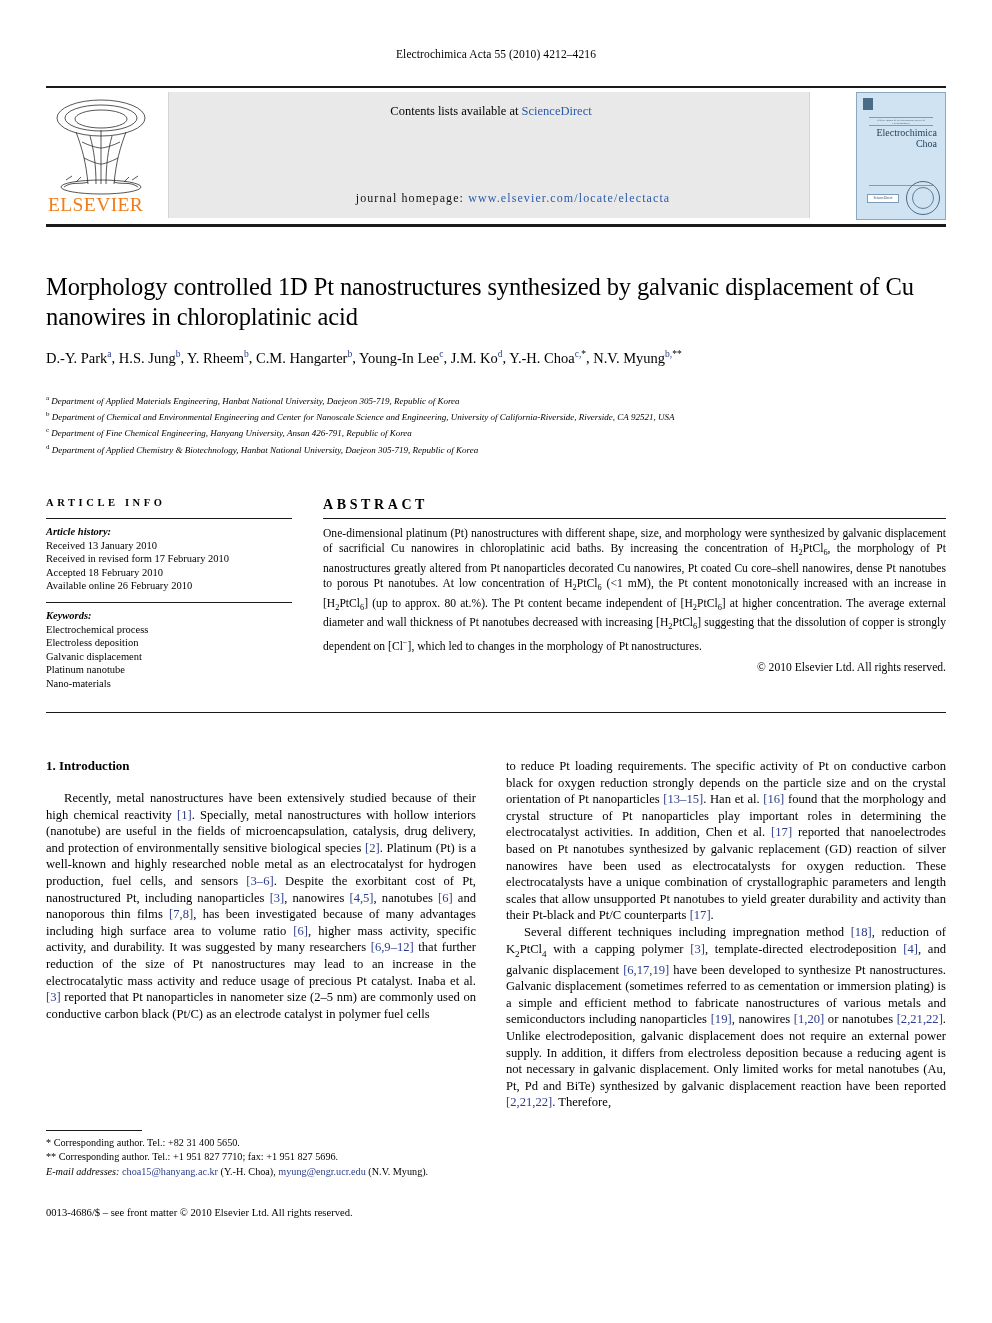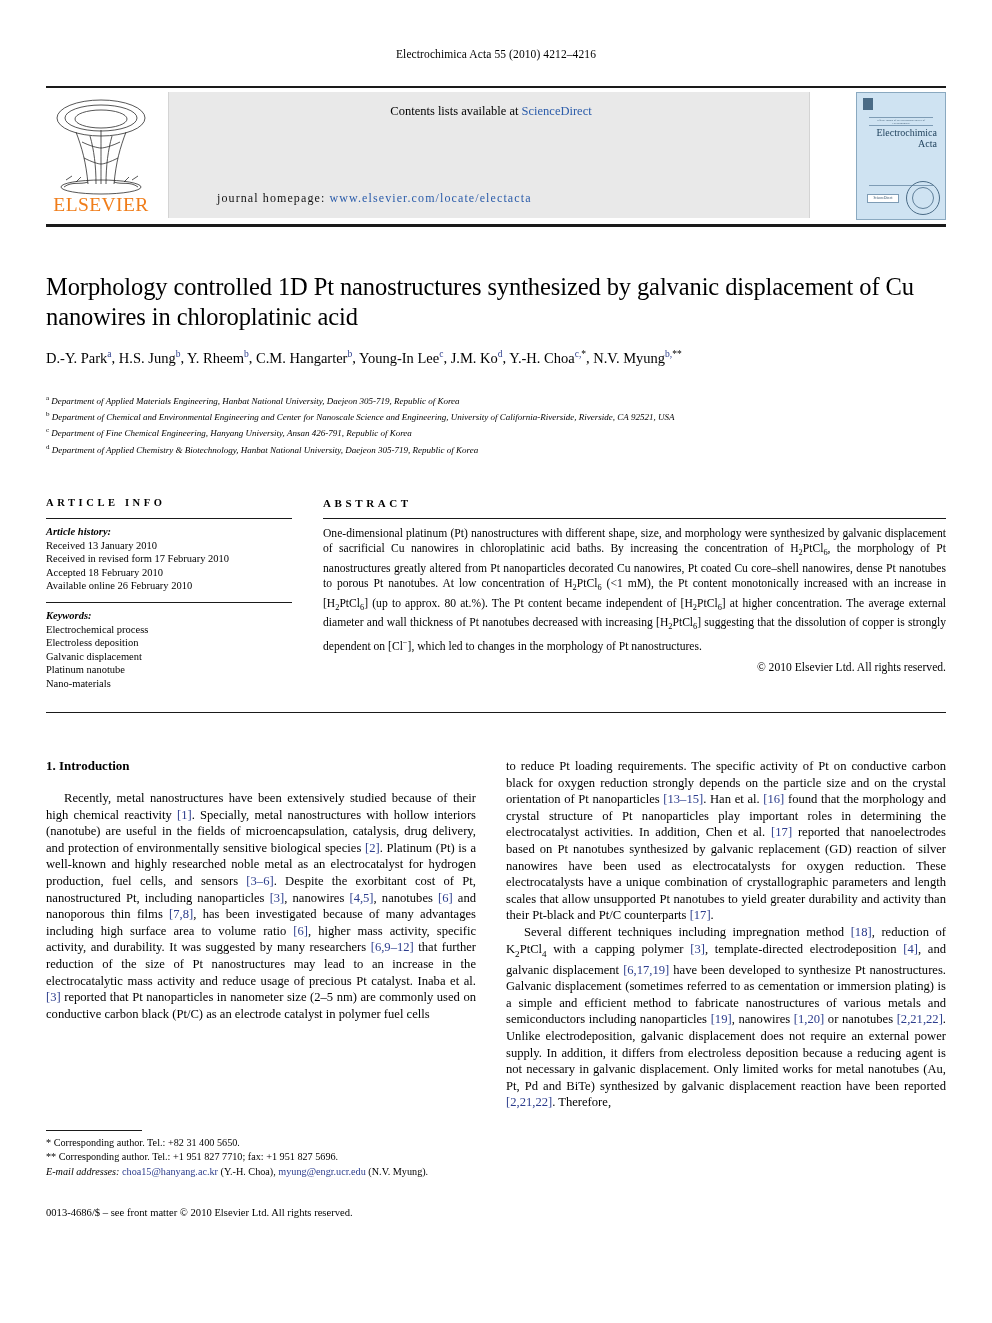--- a/index.html
+++ b/index.html
@@ -43,21 +43,20 @@
     left: 0; top: 4px;
     width: 110px;
     height: 126px;
   }
   .tree-svg { display:block; }
   .elsevier-word {
     position: absolute;
     left: 2px;
     bottom: 2px;
     width: 106px;
-    text-align: center;
     font-family: "Liberation Serif", serif;
     font-size: 19.5px;
     font-weight: 400;
     letter-spacing: 0.4px;
     color: #F07D1A;
   }
   .banner {
     position: absolute;
     left: 122px; top: 4px;
     width: 640px;
@@ -76,20 +75,21 @@
   .banner-title {
     position: absolute;
     top: 45px; left: 0; right: 0;
     text-align: center;
     font-size: 30px;
     letter-spacing: -0.2px;
   }
   .banner-home {
     position: absolute;
     bottom: 12px; left: 0; right: 0;
+    text-align: center;
     font-size: 12px;
     letter-spacing: 1.1px;
     padding-left: 48px;
   }
   .banner-home .hp-label { color: #111; }
   .banner-home .hp-url { color: #2B5CAA; }
   .cover {
     position: absolute;
     right: 0; top: 4px;
     width: 88px;
@@ -172,21 +172,21 @@
   .info-head {
     position: absolute;
     left: 46px; top: 497px;
     font-size: 10.5px;
     font-weight: bold;
     letter-spacing: 3.6px;
   }
   .abstract-head {
     position: absolute;
     left: 323px; top: 497px;
-    font-size: 11px;
+    font-size: 14px;
     font-weight: bold;
     letter-spacing: 3.6px;
   }
   .info-col {
     position: absolute;
     left: 46px; top: 518px;
     width: 246px;
   }
   .rule-thin { height: 1px; background: #1a1a1a; width: 100%; }
   .info-block { padding-top: 6px; font-size: 10.5px; line-height: 13.6px; }
@@ -304,21 +304,21 @@
       <div class="banner-home"><span class="hp-label">journal homepage:</span> <span class="hp-url">www.elsevier.com/locate/electacta</span></div>
     </div>
 
     <div class="cover">
       <div class="cover-top-bar"></div>
       <div class="cover-rule" style="top:24px"></div>
       <div class="cover-micro" style="top:26px">Official Journal of the International Society of Electrochemistry</div>
       <div class="cover-rule" style="top:32px"></div>
       <div class="cover-journal">
         <div>Electrochimica</div>
-        <div>Acta</div>
+        <div>Choa</div>
       </div>
       <div class="cover-rule" style="top:92px"></div>
       <div class="cover-badge">ScienceDirect</div>
       <div class="cover-ise"></div>
     </div>
   </div>
   <div class="masthead-bottom-rule"></div>
 
   <div class="title">Morphology controlled 1D Pt nanostructures synthesized by galvanic displacement of Cu nanowires in chloroplatinic acid</div>
 

